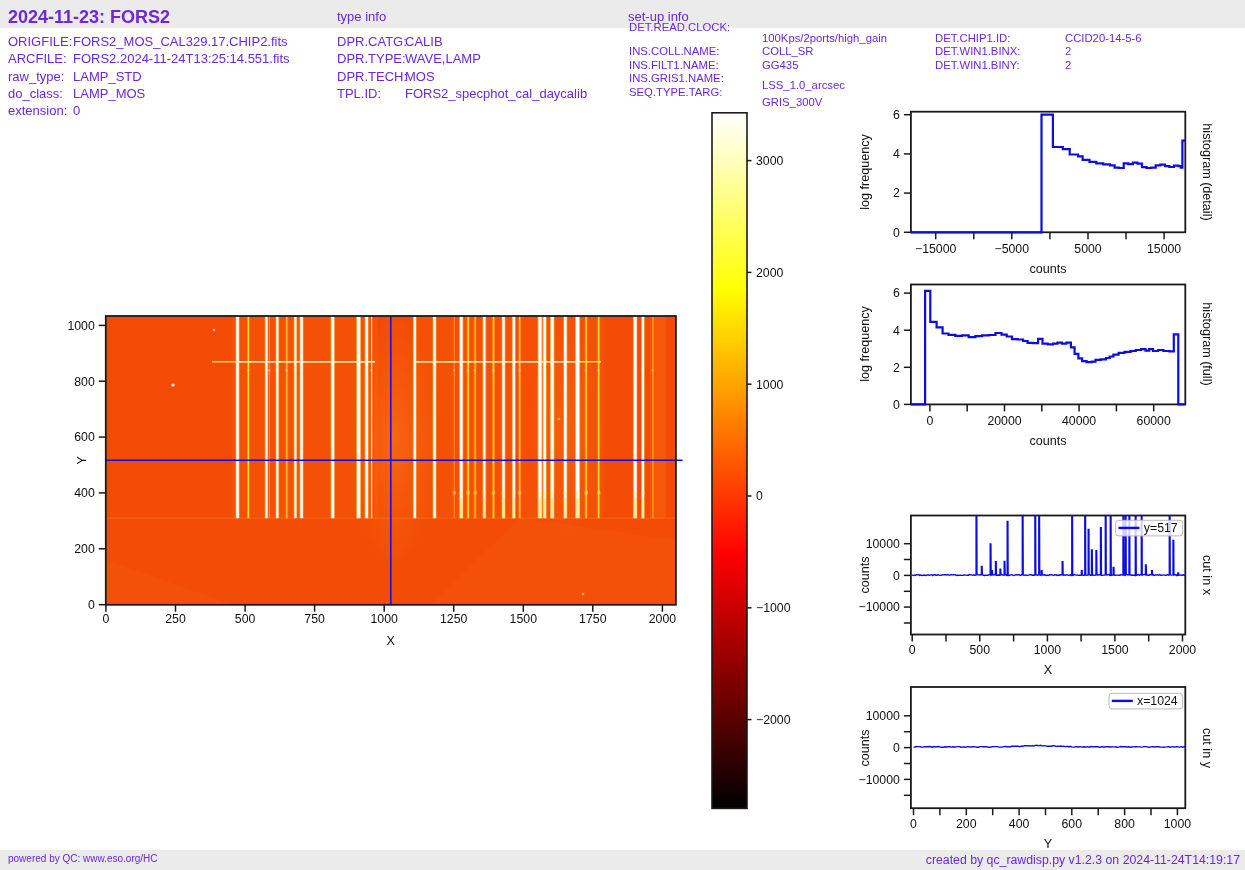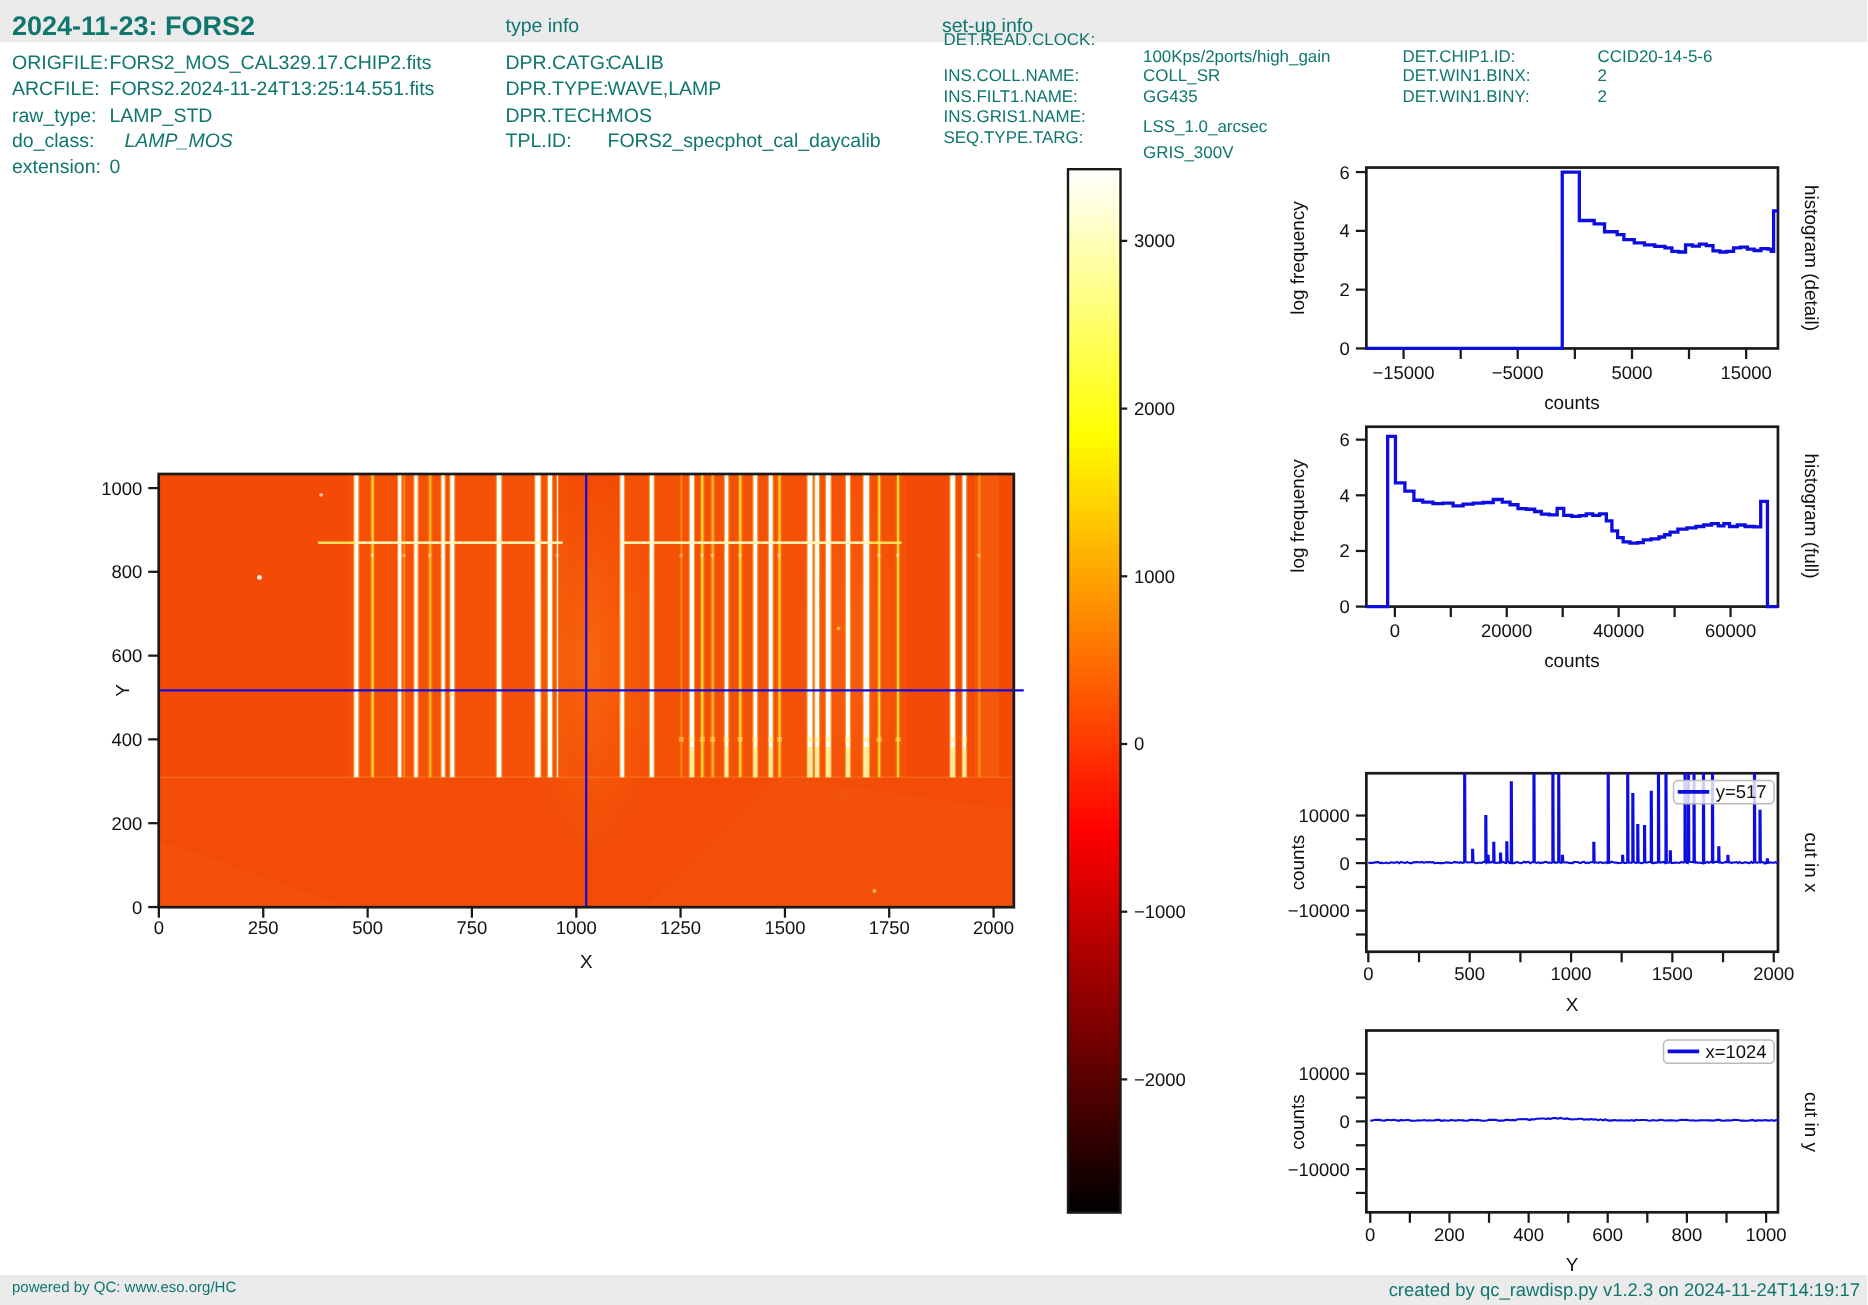--- a/index.html
+++ b/index.html
@@ -1,17 +1,17 @@
 <!DOCTYPE html>
 <html><head>
 <meta charset="utf-8">
 <style>
 * { margin:0; padding:0; box-sizing:border-box; }
 html,body { width:1245px; height:870px; background:#ffffff; font-family:"Liberation Sans", sans-serif; position:relative; overflow:hidden; }
-.abs { position:absolute; white-space:nowrap; color:#0f766e; }
+.abs { position:absolute; white-space:nowrap; color:#6d28d9; }
 #topbar { position:absolute; left:0; top:0; width:1245px; height:28px; background:#ebebeb; }
 #botbar { position:absolute; left:0; top:850px; width:1245px; height:20px; background:#ebebeb; }
 .t13 { font-size:13px; }
 .t11 { font-size:11.3px; }
 </style>
 </head>
 <body>
 <div id="topbar"></div>
 <div id="botbar"></div>
 <div class="abs" style="left:8px;top:7px;font-size:18px;font-weight:bold;">2024-11-23: FORS2</div>
@@ -19,21 +19,21 @@
 <div class="abs t13" style="left:628px;top:9px;">set-up info</div>
 
 <div class="abs t13" style="left:8px;top:34px;">ORIGFILE:</div>
 <div class="abs t13" style="left:8px;top:51px;">ARCFILE:</div>
 <div class="abs t13" style="left:8px;top:68.5px;">raw_type:</div>
 <div class="abs t13" style="left:8px;top:86px;">do_class:</div>
 <div class="abs t13" style="left:8px;top:103px;">extension:</div>
 <div class="abs t13" style="left:73px;top:34px;">FORS2_MOS_CAL329.17.CHIP2.fits</div>
 <div class="abs t13" style="left:73px;top:51px;">FORS2.2024-11-24T13:25:14.551.fits</div>
 <div class="abs t13" style="left:73px;top:68.5px;">LAMP_STD</div>
-<div class="abs t13" style="left:83px;top:86px;font-style:italic;">LAMP_MOS</div>
+<div class="abs t13" style="left:73px;top:86px;">LAMP_MOS</div>
 <div class="abs t13" style="left:73px;top:103px;">0</div>
 
 <div class="abs t13" style="left:337px;top:34px;">DPR.CATG:</div>
 <div class="abs t13" style="left:337px;top:51px;">DPR.TYPE:</div>
 <div class="abs t13" style="left:337px;top:68.5px;">DPR.TECH:</div>
 <div class="abs t13" style="left:337px;top:86px;">TPL.ID:</div>
 <div class="abs t13" style="left:405px;top:34px;">CALIB</div>
 <div class="abs t13" style="left:405px;top:51px;">WAVE,LAMP</div>
 <div class="abs t13" style="left:405px;top:68.5px;">MOS</div>
 <div class="abs t13" style="left:405px;top:86px;">FORS2_specphot_cal_daycalib</div>

